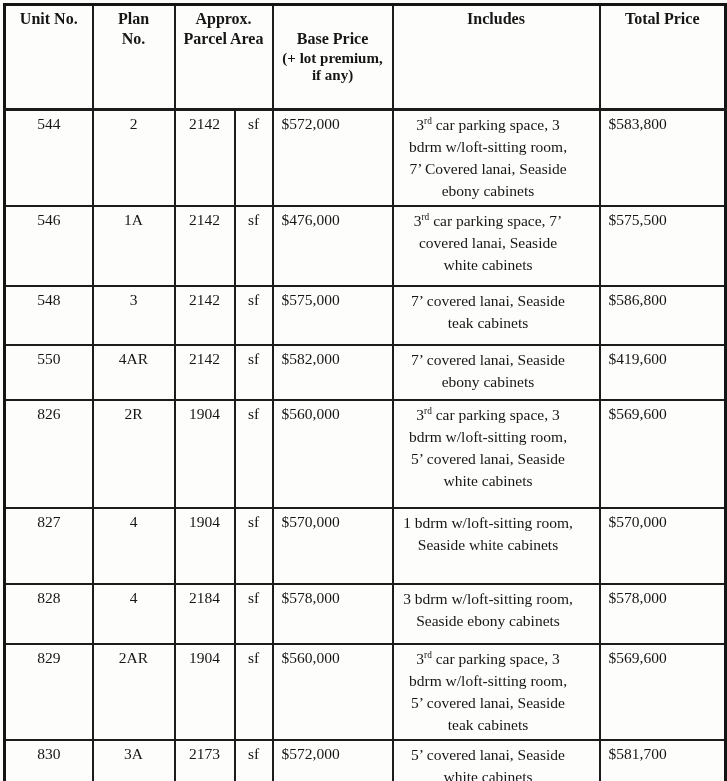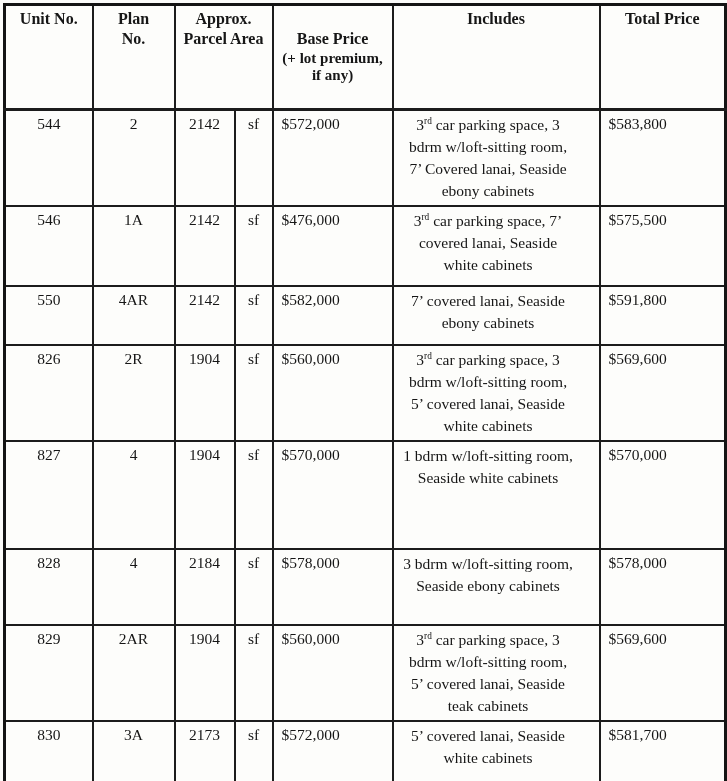--- a/index.html
+++ b/index.html
@@ -114,29 +114,38 @@
   <tr>
     <td class="c-center">546</td>
     <td class="c-center">1A</td>
     <td class="c-center">2142</td>
     <td class="c-center">sf</td>
     <td class="c-left">$476,000</td>
     <td class="includes-cell">3<sup>rd</sup> car parking space,  7’ covered lanai, Seaside white cabinets</td>
     <td class="c-left">$575,500</td>
   </tr>
 
+  <tr>
+    <td class="c-center">548</td>
+    <td class="c-center">3</td>
+    <td class="c-center">2142</td>
+    <td class="c-center">sf</td>
+    <td class="c-left">$575,000</td>
+    <td class="includes-cell">7’ covered lanai,  Seaside teak cabinets</td>
+    <td class="c-left">$586,800</td>
+  </tr>
 
   <tr>
     <td class="c-center">550</td>
     <td class="c-center">4AR</td>
     <td class="c-center">2142</td>
     <td class="c-center">sf</td>
     <td class="c-left">$582,000</td>
     <td class="includes-cell">7’ covered lanai,  Seaside ebony cabinets</td>
-    <td class="c-left">$591,800</td>
+    <td class="c-left">$419,600</td>
   </tr>
 
   <tr>
     <td class="c-center">826</td>
     <td class="c-center">2R</td>
     <td class="c-center">1904</td>
     <td class="c-center">sf</td>
     <td class="c-left">$560,000</td>
     <td class="includes-cell">3<sup>rd</sup> car parking space, 3 bdrm w/loft-sitting room, 5’ covered lanai, Seaside white cabinets</td>
     <td class="c-left">$569,600</td>

